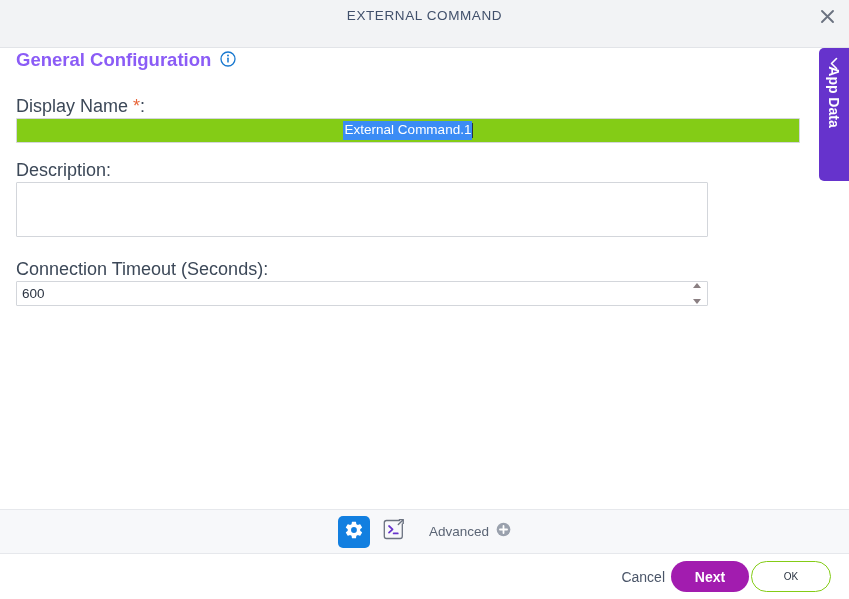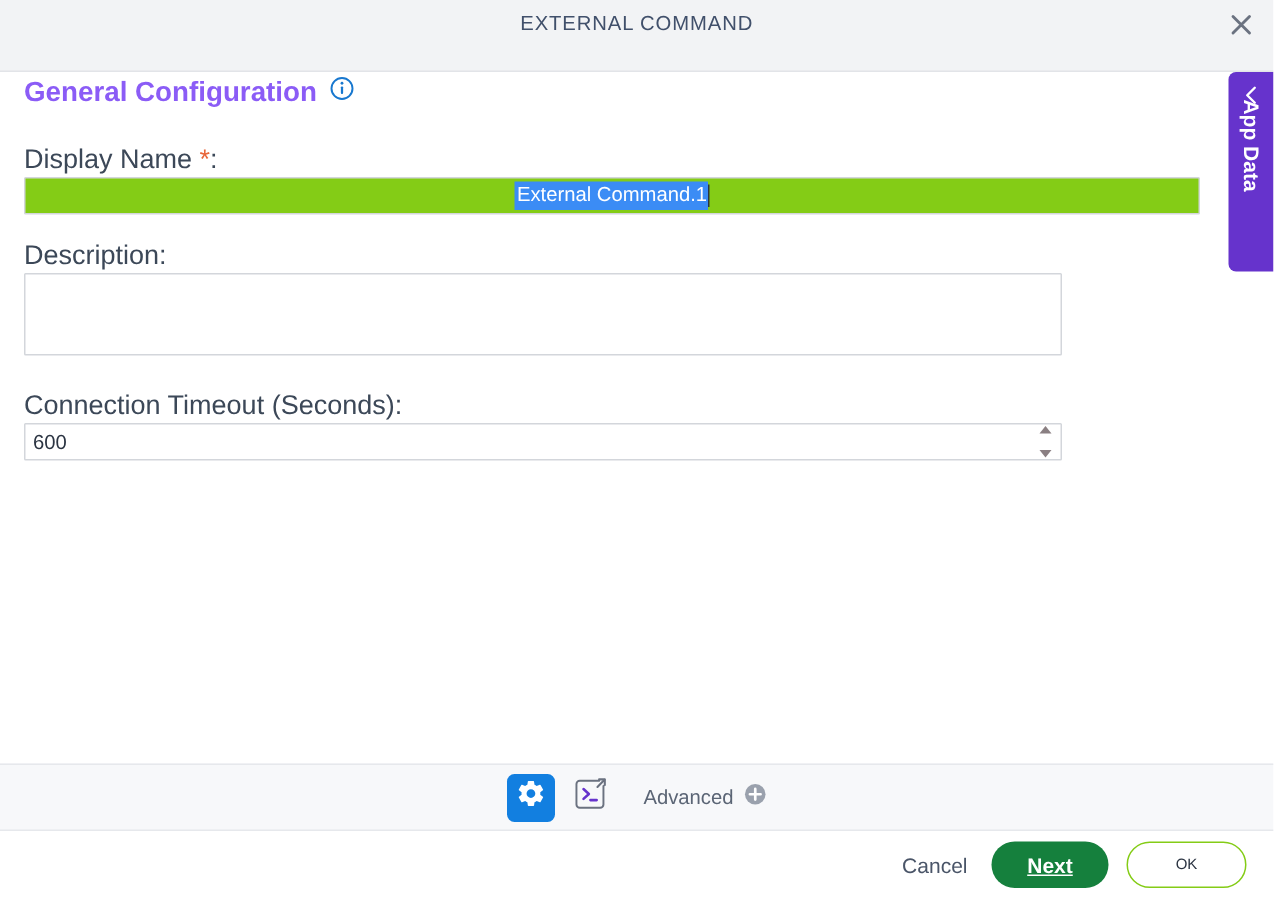--- a/index.html
+++ b/index.html
@@ -256,43 +256,42 @@
     position: absolute;
     left: 0;
     top: 554px;
     width: 849px;
     height: 45px;
     display: flex;
     align-items: center;
     justify-content: flex-end;
     padding-right: 18px;
     box-sizing: border-box;
-    gap: 12px;
+    gap: 2px;
   }
   .btn-cancel {
     font-size: 14px;
     color: #4a5568;
     background: none;
     border: none;
     font-family: "Liberation Sans", sans-serif;
     cursor: pointer;
     padding: 6px 4px;
   }
   .btn-next {
     font-family: "Liberation Sans", sans-serif;
     font-size: 14px;
     font-weight: bold;
     color: #ffffff;
-    background: #15803d;
+    background: #a21caf;
     border: none;
     border-radius: 16px;
     width: 78px;
     height: 31px;
     cursor: pointer;
-    text-decoration: underline;
   }
   .btn-ok {
     font-family: "Liberation Sans", sans-serif;
     font-size: 10px;
     color: #2b3442;
     background: #ffffff;
     border: 1px solid #84cc16;
     border-radius: 16px;
     width: 80px;
     height: 31px;

